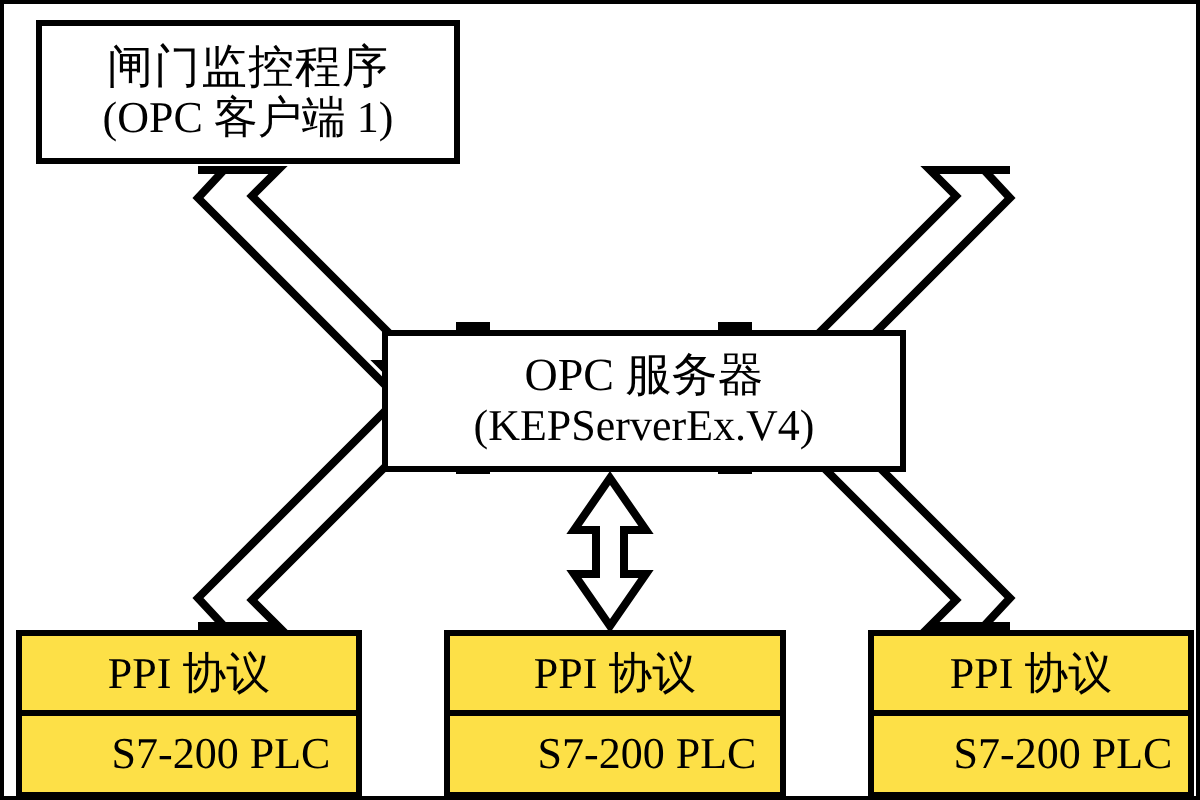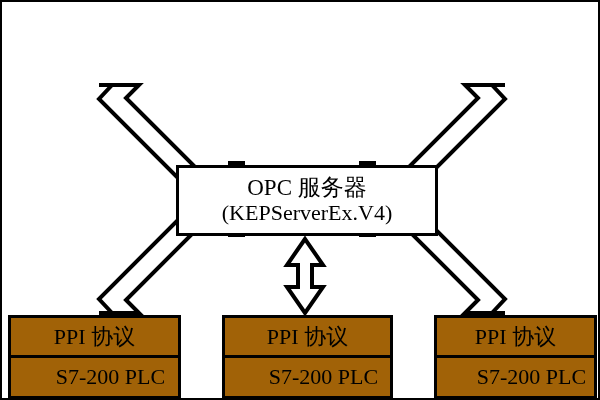--- a/index.html
+++ b/index.html
@@ -50,37 +50,37 @@
   }
   .client-title {
     font-size: 23px;
     letter-spacing: 0.5px;
   }
   .client-sub {
     font-size: 22px;
   }
   
   #server-box {
-    left: 174px;
+    left: 189px;
     top: 163px;
     width: 262px;
     height: 71px;
   }
   .server-title {
     font-size: 23px;
   }
   .server-sub {
     font-size: 22px;
     text-align: right;
   }
   
   .plc-stack {
     position: absolute;
     border: 3px solid #000000;
-    background: #a16207;
+    background: #fde047;
     box-sizing: border-box;
     z-index: 3;
     display: flex;
     flex-direction: column;
   }
   .plc-proto {
     flex: 0 0 40px;
     border-bottom: 3px solid #000000;
     display: flex;
     align-items: center;
@@ -127,20 +127,24 @@
 
     <polygon points="503,83 463,83 476,96 372,200 372,161 359,161 359,214 412,214 399,201 503,97 490,83 503,83"></polygon>
 
     <polygon points="97,311 137,311 124,298 228,194 228,233 241,233 241,180 188,180 201,193 97,297 110,311 97,311"></polygon>
 
     <polygon points="303,237 285,263 296,263 296,285 285,285 303,311 321,285 310,285 310,263 321,263 303,237"></polygon>
 
     <polygon points="503,311 463,311 476,298 372,194 372,233 359,233 359,180 412,180 399,193 503,297 490,311 503,311"></polygon>
   </svg>
 
+  <div class="node-box" id="client-1-box">
+    <span class="node-line client-title">闸门监控程序</span>
+    <span class="node-line client-sub">(OPC 客户端 1)</span>
+  </div>
 
 
   <div class="node-box" id="server-box">
     <span class="node-line server-title">OPC 服务器</span>
     <span class="node-line server-sub">(KEPServerEx.V4)</span>
   </div>
 
   <div class="plc-stack" id="plc-stack-1">
     <div class="plc-proto">PPI 协议</div>
     <div class="plc-device">S7-200 PLC</div>

